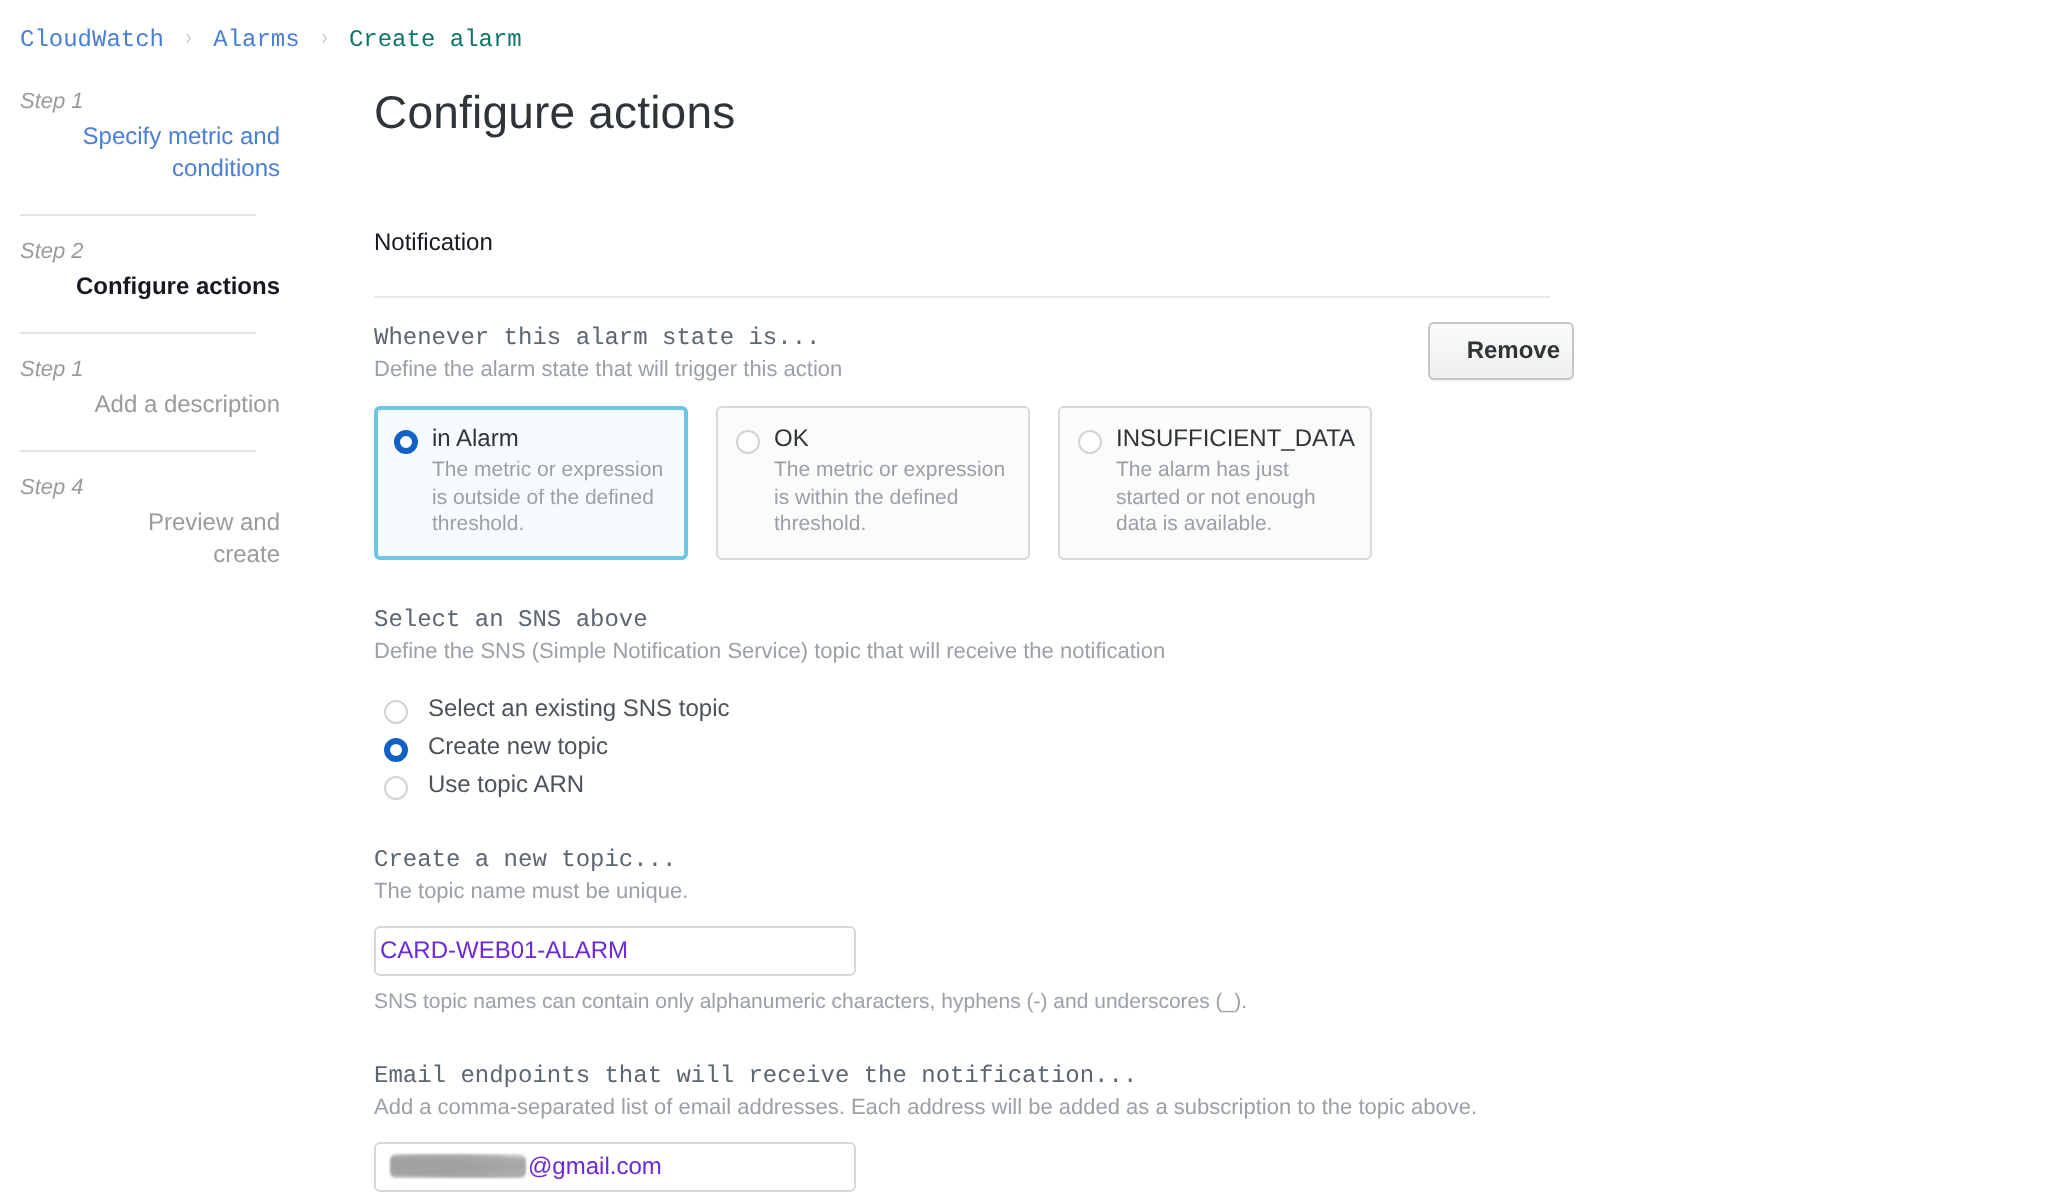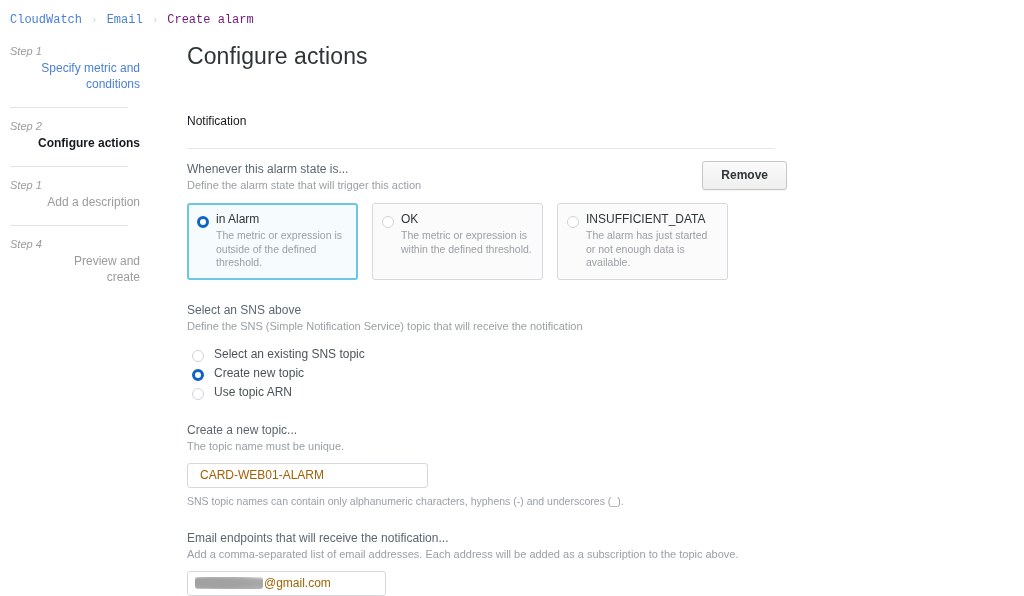--- a/index.html
+++ b/index.html
@@ -12,21 +12,21 @@
   }
   .page { position: relative; width: 1024px; height: 596px; overflow: hidden; }
 
   
   .breadcrumb {
     position: absolute; left: 10px; top: 12px;
     display: flex; align-items: center;
     font-size: 12px; line-height: 16px; font-family: Liberation Mono, monospace;
   }
   .bc-link { color: #4a7fd4; cursor: pointer; }
-  .bc-current { color: #701a75; }
+  .bc-current { color: #0f766e; }
   .bc-sep {
     color: #c7cdd4; margin: 0 9px; font-size: 11px;
     display: inline-block; transform: scaleX(0.85);
   }
 
   
   .sidebar { position: absolute; left: 10px; top: 44px; width: 130px; }
   .step-block { padding: 0 0 2px 0; }
   .step-num {
     font-size: 11px; color: #9b9b9b; line-height: 15px; margin-bottom: 1px; font-style: italic;
@@ -48,21 +48,21 @@
   .section-title {
     font-size: 12px; font-weight: normal; color: #16191f;
     margin: 42px 0 0 0; line-height: 18px;
   }
   .hr {
     height: 1px; background: #e8e8e8; width: 588px; margin: 18px 0 0 0;
   }
 
   
   .field-label {
-    font-size: 12px; color: #5c6670; line-height: 16px;
+    font-size: 12px; color: #5c6670; line-height: 16px; font-family: Liberation Mono, monospace;
   }
   .field-desc {
     font-size: 11px; color: #9aa0a6; line-height: 15px; margin-top: 1px;
   }
   .helper-text {
     font-size: 10.5px; color: #9aa0a6; line-height: 14px; margin-top: 6px;
   }
 
   
   .state-row {
@@ -71,26 +71,26 @@
   }
   .btn {
     font-family: "Liberation Sans", sans-serif;
     font-size: 12px; font-weight: bold; color: #2f3437;
     background: linear-gradient(to bottom, #fbfbfb 0%, #efefef 100%);
     border: 1px solid #c6c6c6; border-radius: 3px;
     padding: 6px 14px 7px 14px; cursor: pointer;
     box-shadow: 0 1px 0 rgba(0,0,0,.04);
     line-height: 14px; white-space: nowrap;
   }
-  .btn-remove { padding: 6px 18px 7px 18px; }
+  .btn-remove { padding: 6px 6px 7px 18px; }
 
   
   .cards { display: flex; margin-top: 10px; gap: 14px; }
   .card {
-    width: 171px; min-height: 62px;
+    width: 157px; min-height: 62px;
     border: 1px solid #d5d9dd; border-radius: 3px;
     background: #fbfbfb; padding: 8px 9px 9px 9px;
     display: flex; cursor: pointer;
   }
   .card.selected {
     border: 2px solid #6dc7e4; background: #f6fcfe;
     padding: 7px 8px 8px 8px;
   }
   .card-radio { flex: 0 0 auto; padding-top: 2px; margin-right: 7px; }
   .card-body { flex: 1 1 auto; min-width: 0; }
@@ -115,50 +115,50 @@
     height: 19px; margin-bottom: 0px; cursor: pointer;
   }
   .radio-item .radio { margin: 0 10px 0 5px; }
   .radio-label { font-size: 12px; color: #4c5358; line-height: 16px; }
 
   
   .block { margin-top: 22px; }
   .input {
     display: block; width: 241px; height: 25px;
     border: 1px solid #d5d9dd; border-radius: 3px;
-    background: #fff; color: #a16207;
+    background: #fff; color: #6d28d9;
     font-family: "Liberation Sans", sans-serif; font-size: 12px;
-    padding: 3px 12px; margin-top: 9px; outline: none;
+    padding: 3px 2px; margin-top: 9px; outline: none;
   }
   .input::placeholder { color: #b4b9bd; }
 
   
   .email-wrap { position: relative; width: 241px; margin-top: 9px; }
-  .email-wrap .input { margin-top: 0; width: 199px; }
+  .email-wrap .input { margin-top: 0; width: 241px; }
   .redaction {
     position: absolute; left: 8px; top: 6px;
     width: 68px; height: 12px; pointer-events: none;
     background:
       radial-gradient(ellipse at 12% 55%, rgba(160,160,160,.85) 0 42%, rgba(160,160,160,0) 70%),
       radial-gradient(ellipse at 40% 40%, rgba(170,170,170,.85) 0 46%, rgba(170,170,170,0) 72%),
       radial-gradient(ellipse at 72% 60%, rgba(165,165,165,.85) 0 44%, rgba(165,165,165,0) 70%),
       linear-gradient(to bottom, rgba(190,190,190,.5) 0%, rgba(168,168,168,.92) 45%, rgba(200,200,200,.45) 100%);
     border-radius: 3px;
     filter: blur(0.6px);
   }
 </style>
 </head>
 <body>
 
 <div class="page">
 
   <nav class="breadcrumb">
     <span class="bc-link">CloudWatch</span>
     <span class="bc-sep">›</span>
-    <span class="bc-link">Email</span>
+    <span class="bc-link">Alarms</span>
     <span class="bc-sep">›</span>
     <span class="bc-current">Create alarm</span>
   </nav>
 
   <aside class="sidebar">
     <div class="step-block">
       <div class="step-num">Step 1</div>
       <div class="step-name link">Specify metric and conditions</div>
     </div>
     <div class="step-divider"></div>

